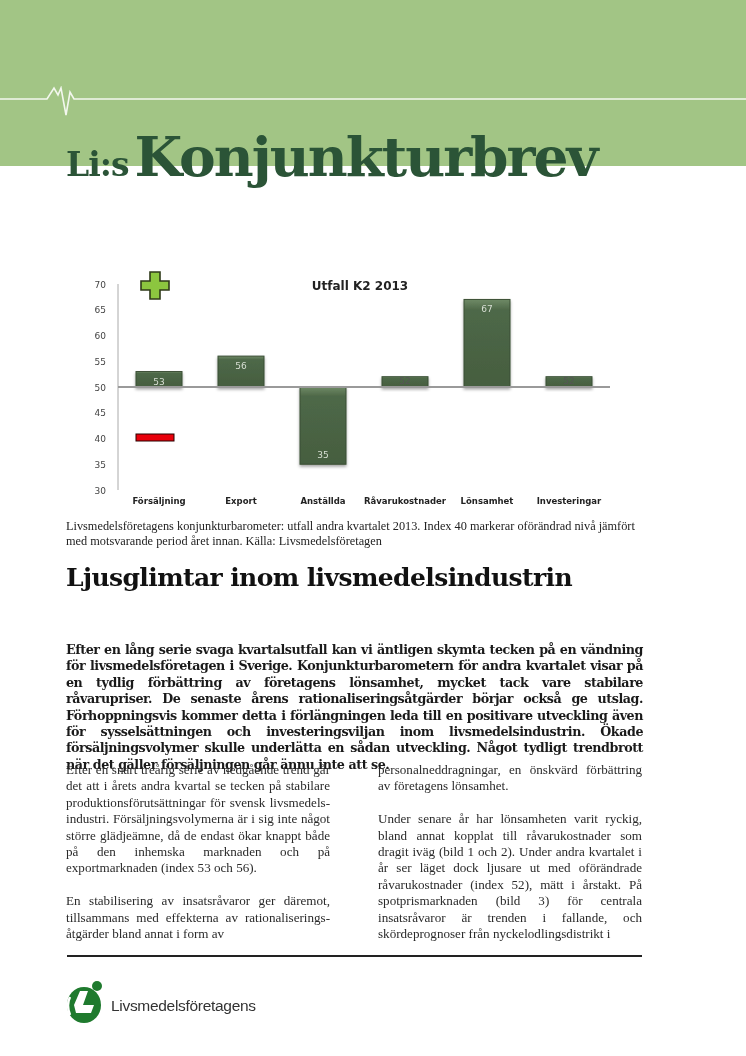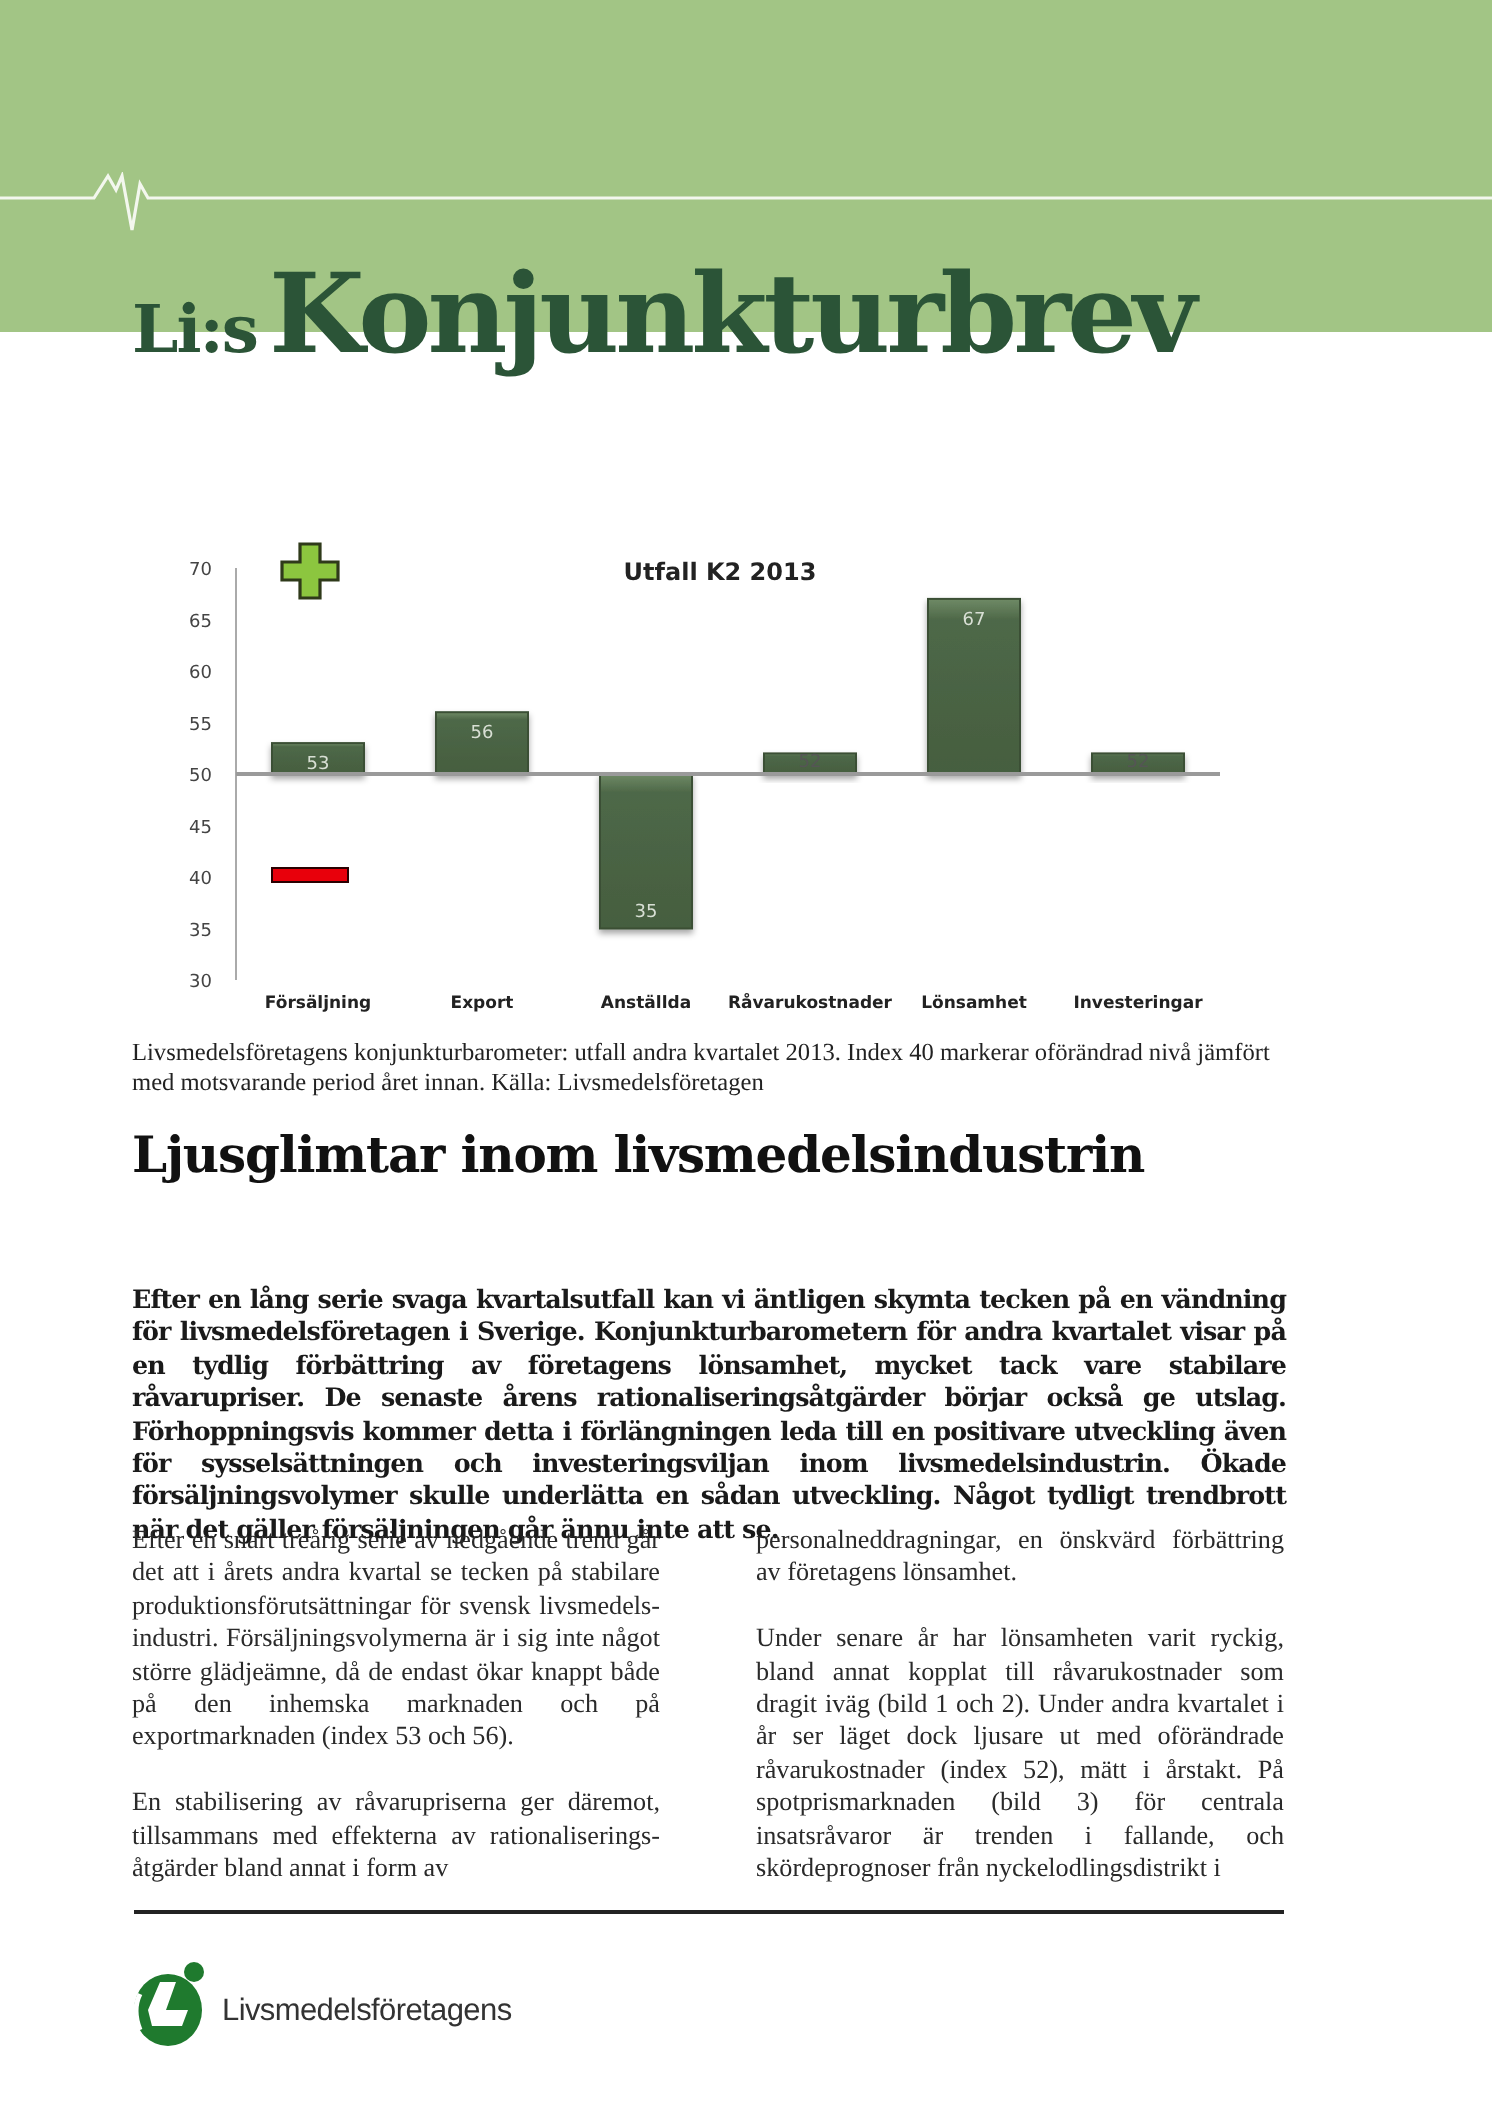--- a/index.html
+++ b/index.html
@@ -107,21 +107,21 @@
 </div>
 
 <div class="caption">Livsmedelsföretagens konjunkturbarometer: utfall andra kvartalet 2013. Index 40 markerar oförändrad nivå jämfört med motsvarande period året innan. Källa: Livsmedelsföretagen</div>
 
 <h1 class="headline">Ljusglimtar inom livsmedelsindustrin</h1>
 
 <p class="lead">Efter en lång serie svaga kvartalsutfall kan vi äntligen skymta tecken på en vändning för livsmedelsföretagen i Sverige. Konjunkturbarometern för andra kvartalet visar på en tydlig förbättring av företagens lönsamhet, mycket tack vare stabilare råvarupriser. De senaste årens rationaliseringsåtgärder börjar också ge utslag. Förhoppningsvis kommer detta i förlängningen leda till en positivare utveckling även för sysselsättningen och investeringsviljan inom livsmedelsindustrin. Ökade försäljningsvolymer skulle underlätta en sådan utveckling. Något tydligt trendbrott när det gäller försäljningen går ännu inte att se.</p>
 
 <div class="col col-left">
   <p>Efter en snart treårig serie av nedgående trend går det att i årets andra kvartal se tecken på stabilare produktionsförutsättningar för svensk livsmedels-industri. Försäljningsvolymerna är i sig inte något större glädjeämne, då de endast ökar knappt både på den inhemska marknaden och på exportmarknaden (index 53 och 56).</p>
-  <p>En stabilisering av råvarupriserna ger däremot, tillsammans med effekterna av rationaliserings-åtgärder bland annat i form av</p>
+  <p>En stabilisering av insatsråvaror ger däremot, tillsammans med effekterna av rationaliserings-åtgärder bland annat i form av</p>
 </div>
 
 <div class="col col-right">
   <p>personalneddragningar, en önskvärd förbättring av företagens lönsamhet.</p>
   <p>Under senare år har lönsamheten varit ryckig, bland annat kopplat till råvarukostnader som dragit iväg (bild 1 och 2). Under andra kvartalet i år ser läget dock ljusare ut med oförändrade råvarukostnader (index 52), mätt i årstakt. På spotprismarknaden (bild 3) för centrala insatsråvaror är trenden i fallande, och skördeprognoser från nyckelodlingsdistrikt i</p>
 </div>
 
 <div class="rule"></div>
 
 <div class="footer-logo">

